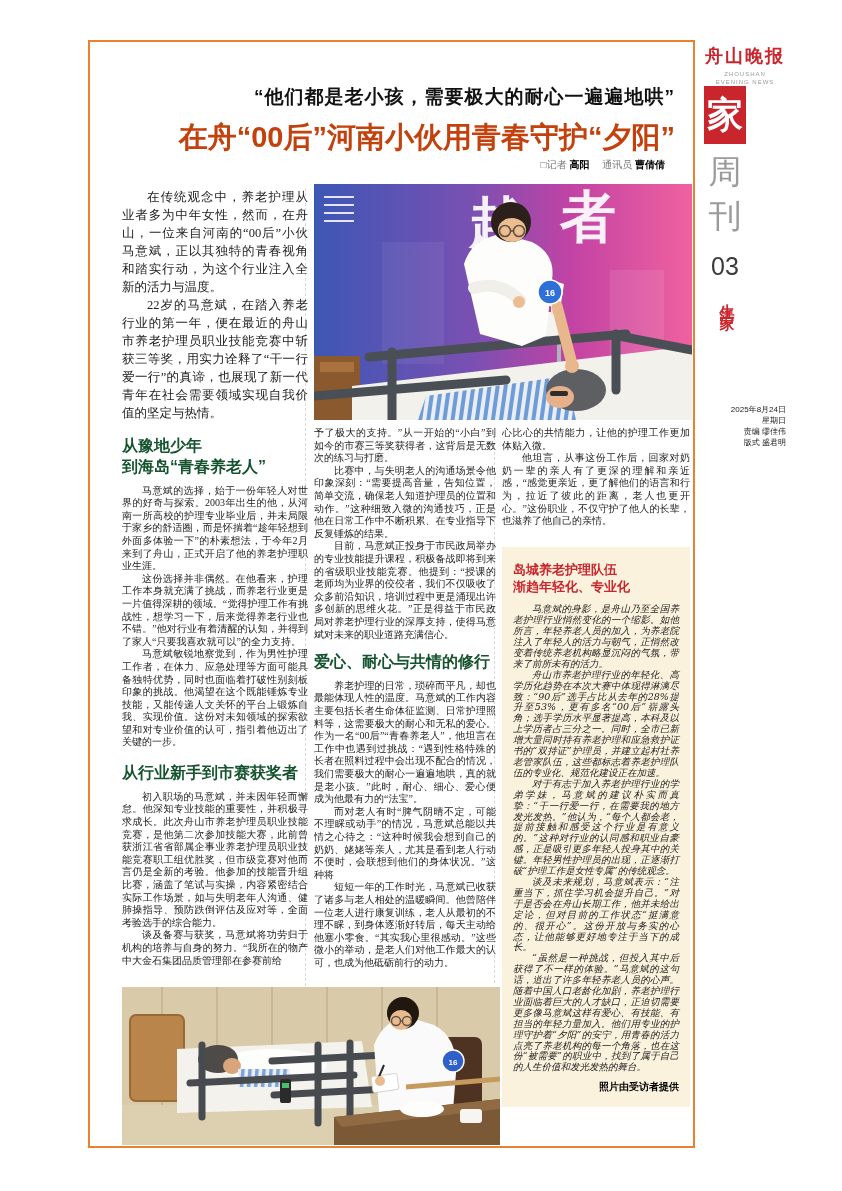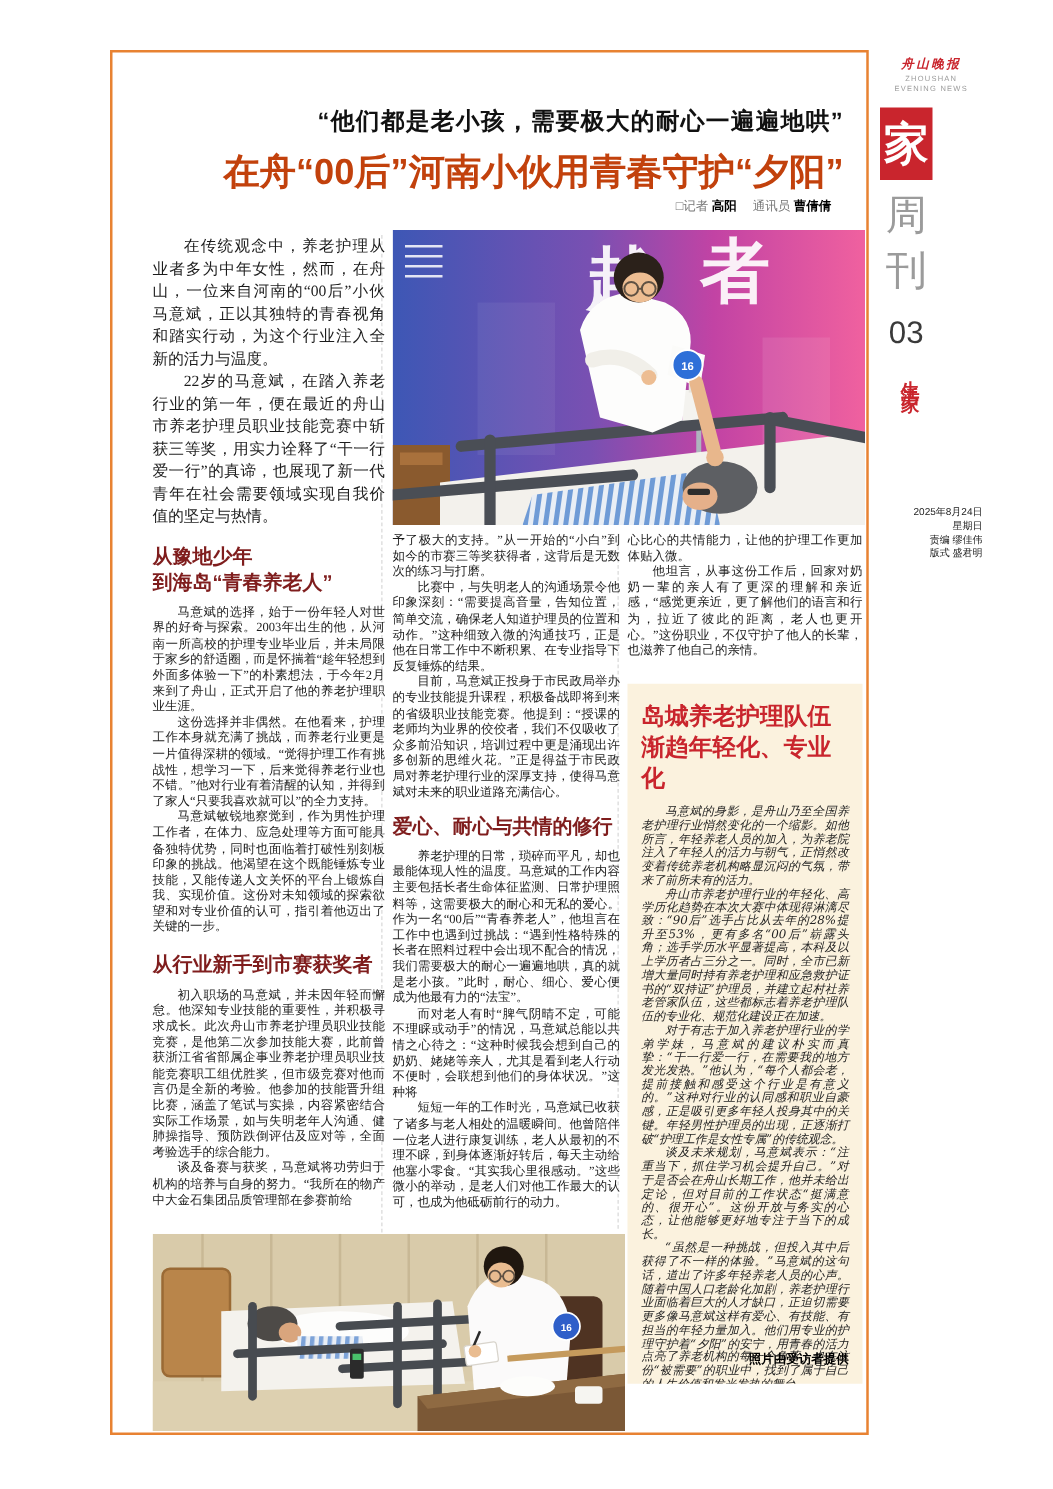--- a/index.html
+++ b/index.html
@@ -21,47 +21,47 @@
   
   .col{position:absolute;overflow:hidden;}
   #col1{left:32px;top:146px;width:186px;height:798px;}
   #col2{left:224px;top:385px;width:182px;height:556px;}
   #col3{left:412px;top:385px;width:188px;height:118px;}
 
   .body-p{margin:0;font-size:10px;line-height:12.6px;text-align:justify;
           text-indent:2em;color:#1c1c1c;font-family:"Liberation Serif",serif;}
   .body-p.cont{text-indent:0;}
   .body-p.lead{font-size:12.5px;line-height:18px;}
-  .sec-head{margin:11px 0 7px;font-size:16px;font-weight:bold;color:#7f1d1d;
+  .sec-head{margin:11px 0 7px;font-size:16px;font-weight:bold;color:#14532d;
             line-height:1.3;white-space:pre-line;font-family:"Liberation Sans",sans-serif;}
   #col1 .sec-head{margin-top:14px;}
 
   .colsep{position:absolute;width:0;border-left:1px dashed #c9c9c9;opacity:.7;}
   #sep1{left:215px;top:146px;height:798px;}
   #sep2{left:404px;top:385px;height:556px;}
 
   
   .photo{position:absolute;overflow:hidden;}
   #photo-top{left:224px;top:142px;width:378px;height:236px;}
   #photo-bottom{left:32px;top:945px;width:378px;height:158px;}
   .photo svg{display:block;}
 
   
   .sidebox{position:absolute;left:412px;top:505px;width:188px;height:560px;
            background:#fbf2de;box-sizing:border-box;padding:14px 11px 20px;overflow:hidden;}
-  .sidebox-title{font-size:19px;line-height:1.32;font-weight:800;color:#c9252d;
+  .sidebox-title{font-size:13px;line-height:1.32;font-weight:800;color:#c9252d;
            font-family:"Liberation Sans",sans-serif;margin-bottom:9px;}
   .sidebox p{margin:0;font-size:9.5px;line-height:10.9px;text-align:justify;text-indent:2em;
            font-style:italic;color:#222;font-family:"DejaVu Serif",serif;}
   .sidebox .credit{position:absolute;right:11px;bottom:13px;font-style:normal;font-weight:bold;
            font-size:10px;color:#000;font-family:"Liberation Sans",sans-serif;}
 
   
   .masthead{position:absolute;left:702px;top:44px;width:86px;text-align:center;}
-  .masthead-cn{font-size:10px;font-weight:bold;font-style:italic;color:#c9252d;
+  .masthead-cn{font-size:18px;font-weight:bold;color:#c9252d;
                font-family:"Liberation Serif",serif;letter-spacing:2px;}
   .masthead-en{margin-top:2px;font-size:6px;letter-spacing:1px;color:#9a9a9a;line-height:8px;}
 
   .jia-square{position:absolute;left:704px;top:86px;width:42px;height:58px;background:#c9252d;
               color:#fff;font-size:36px;font-weight:bold;text-align:center;line-height:58px;
               font-family:"Liberation Serif",serif;}
   .zhoukan{position:absolute;left:704px;top:150px;width:42px;text-align:center;
            color:#9b9b9b;font-size:33px;line-height:44px;font-family:"Liberation Sans",sans-serif;}
   .page-num{position:absolute;left:704px;top:252px;width:42px;text-align:center;
             font-size:25px;color:#3a3a3a;}

